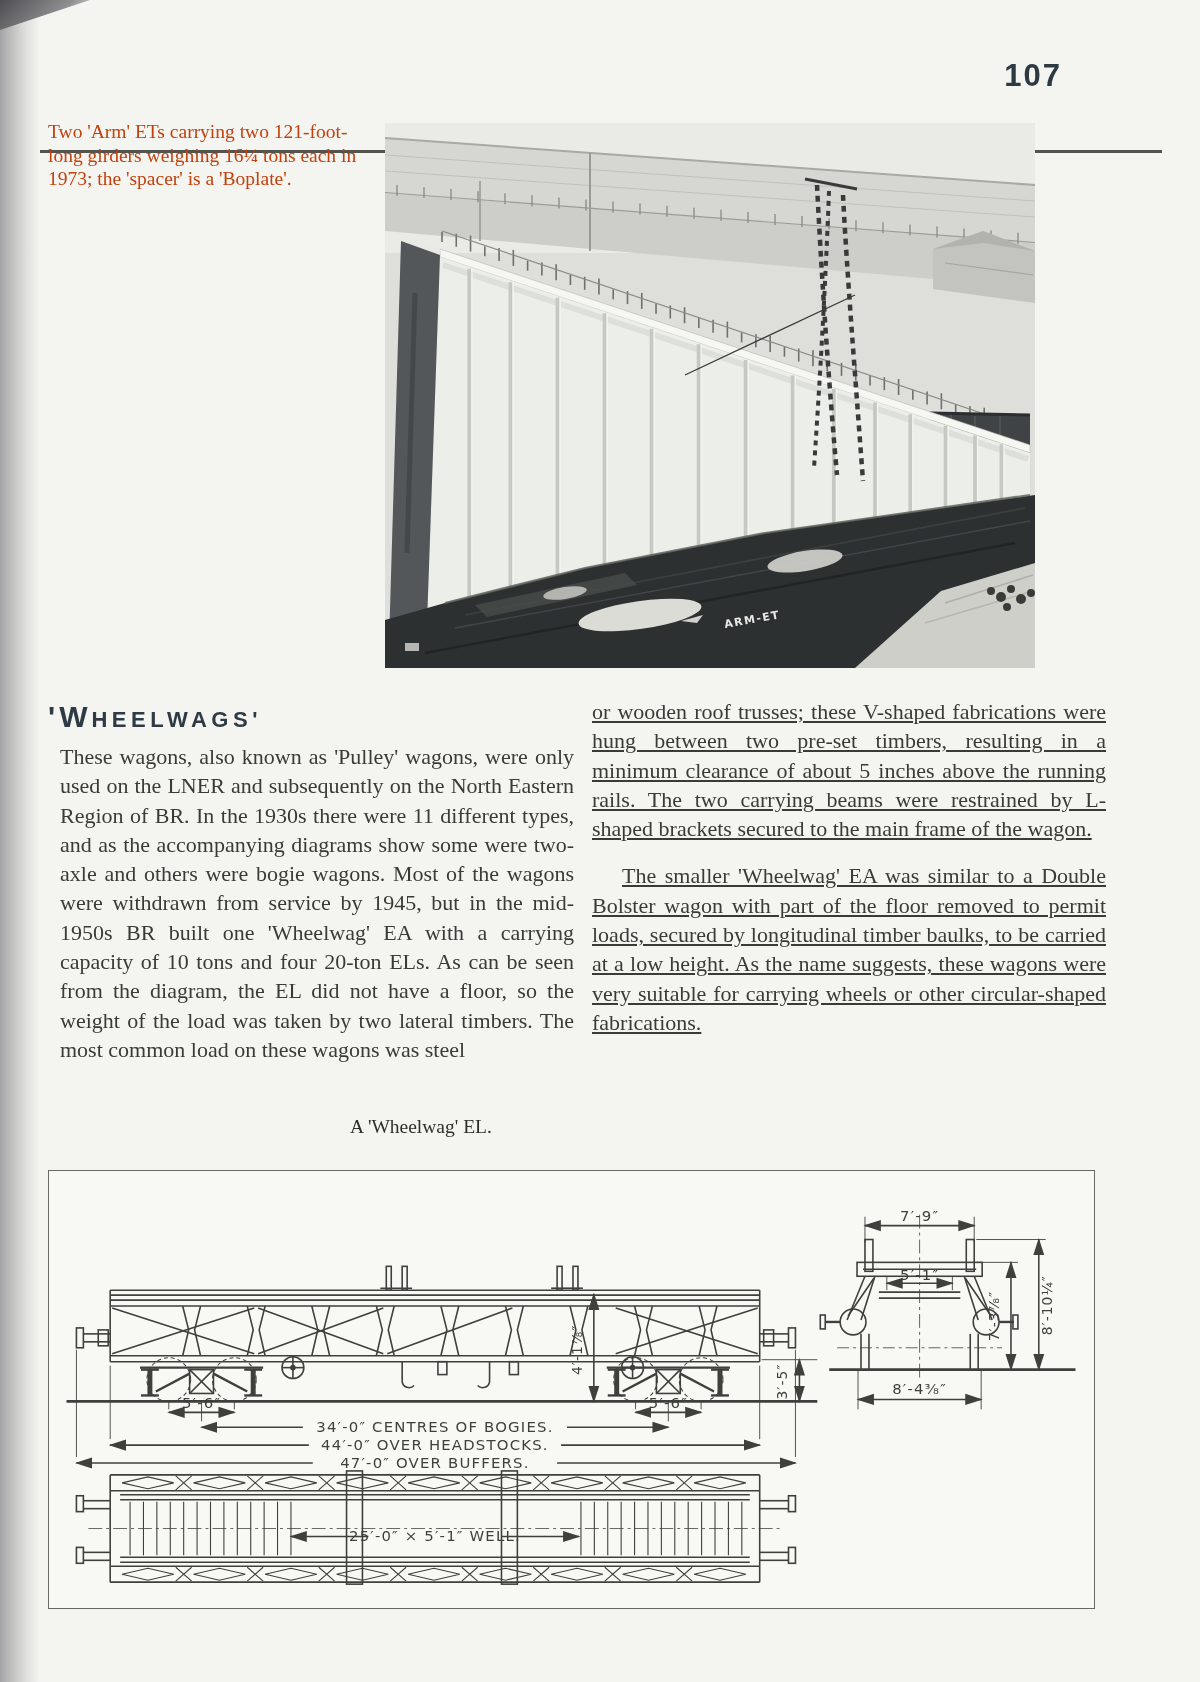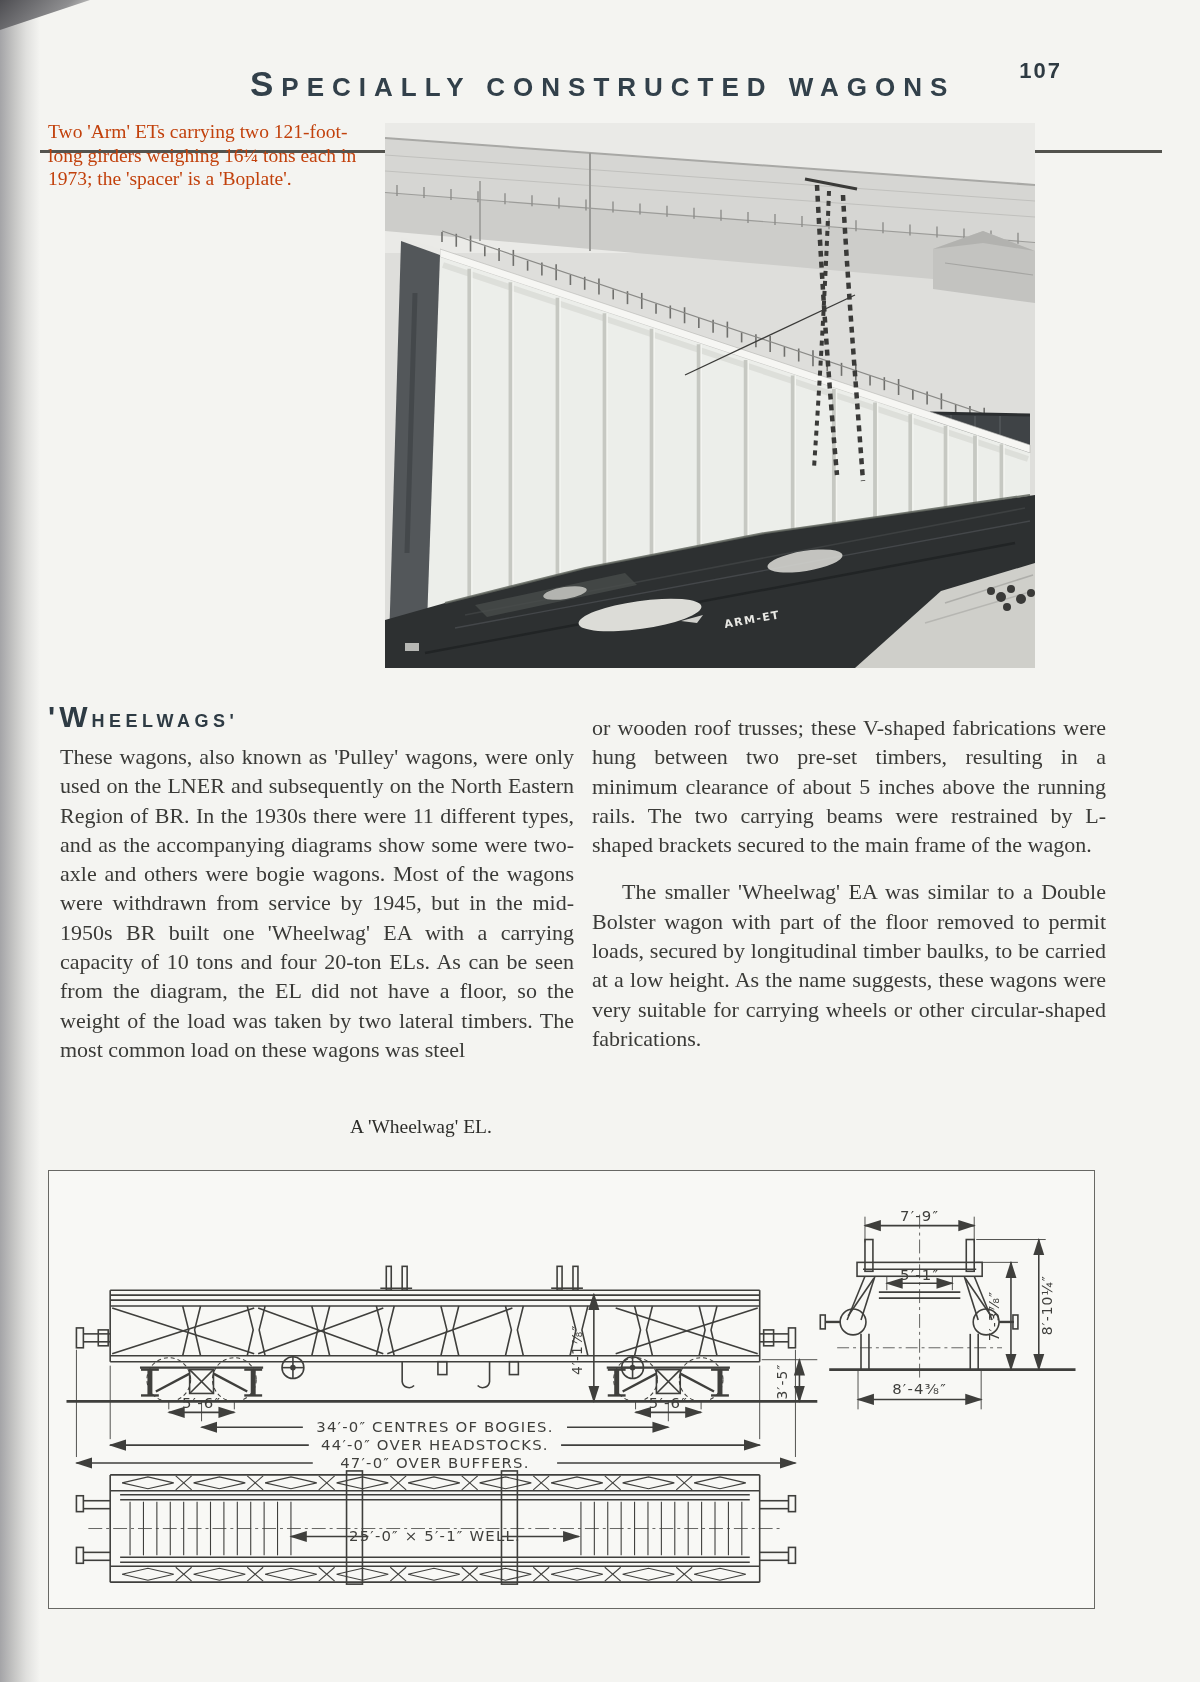--- a/index.html
+++ b/index.html
@@ -8,47 +8,46 @@
   .abs{position:absolute;}
   #edge-shadow{left:0;top:0;width:40px;height:1682px;
      background:linear-gradient(90deg,#96969a 0%,#bdbdbc 35%,#dcdcda 65%,rgba(244,244,241,0) 100%);opacity:.85;}
   #corner-dark{left:0;top:0;width:90px;height:30px;background:linear-gradient(135deg,#4e4e52 0%,#8e8e90 60%,rgba(244,244,241,0) 100%);
      clip-path:polygon(0 0,100% 0,0 100%);}
   .title{left:250px;top:64px;width:580px;text-align:center;
      font-family:"Liberation Sans",sans-serif;font-weight:700;font-size:26px;letter-spacing:8px;
      color:#32404a;white-space:nowrap;}
   .title::first-letter{font-size:35px;}
   .pageno{left:952px;top:58px;width:110px;text-align:right;
-     font-family:"Liberation Sans",sans-serif;font-weight:700;font-size:22px;letter-spacing:2px;color:#2e3a42;}
+     font-family:"Liberation Sans",sans-serif;font-weight:700;font-size:31px;letter-spacing:2px;color:#2e3a42;}
   .rule{left:40px;top:150px;width:1122px;height:3px;background:#53534e;}
   .photo-caption{left:48px;top:120px;width:326px;font-size:19.5px;line-height:23.5px;color:#c2410c;}
   .photo-frame{left:385px;top:123px;width:650px;height:545px;}
   .heading{left:48px;top:700px;font-family:"Liberation Sans",sans-serif;font-weight:700;color:#2e3b44;white-space:nowrap;}
   .heading .lead{font-size:30px;letter-spacing:4px;}
-  .heading .rest{font-size:18px;letter-spacing:4.5px;}
+  .heading .rest{font-size:22px;letter-spacing:4.5px;}
   .col{width:514px;font-size:22px;line-height:29.3px;text-align:justify;color:#3a3a37;}
   #col-left{left:60px;top:742px;}
-  #col-right{left:592px;top:713px;}
+  #col-right{left:592px;top:697px;text-decoration:underline;}
   #col-right p{margin:0;}
   #col-right p + p{text-indent:30px;margin-top:18px;}
   .diag-caption{left:350px;top:1116px;width:440px;font-size:19.5px;color:#2e2e2b;}
   .diagram-box{left:48px;top:1170px;width:1045px;height:437px;border:1.6px solid #68686“4;}
   .diagram-box{border:1.6px solid #686864;background:#f8f8f5;}
   svg{display:block;}
   .dw{font-family:"DejaVu Sans",sans-serif;font-size:15px;letter-spacing:1.2px;fill:#3f3f3c;text-anchor:middle;}
   .dwr{font-family:"DejaVu Sans",sans-serif;font-size:14px;letter-spacing:1px;fill:#3f3f3c;text-anchor:middle;}
 </style>
 </head>
 <body>
 
 <div id="page">
   <div id="edge-shadow" class="abs"></div>
   <div id="corner-dark" class="abs"></div>
 
-  <div class="abs title">SPECIALLY CONSTRUCTED WAGONS</div>
   <div class="abs pageno">107</div>
   <div class="abs rule"></div>
 
   <div class="abs photo-caption">Two 'Arm' ETs carrying two 121-foot-long girders weighing 16¼ tons each in 1973; the 'spacer' is a 'Boplate'.</div>
 
   <div class="abs photo-frame">
     <svg viewBox="0 0 650 545" width="650" height="545">
       <rect x="0" y="0" width="650" height="545" fill="#dededb"></rect>
       <rect x="0" y="0" width="650" height="130" fill="#eaeae7"></rect>
       <g>

